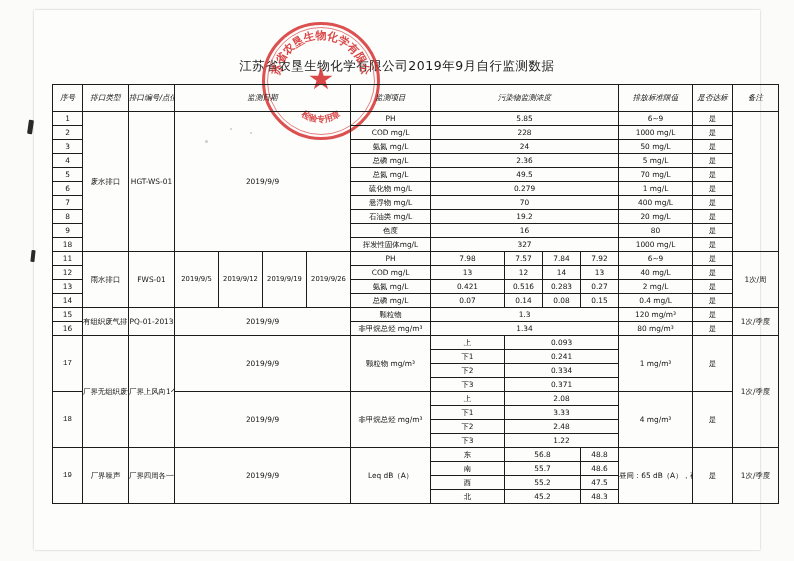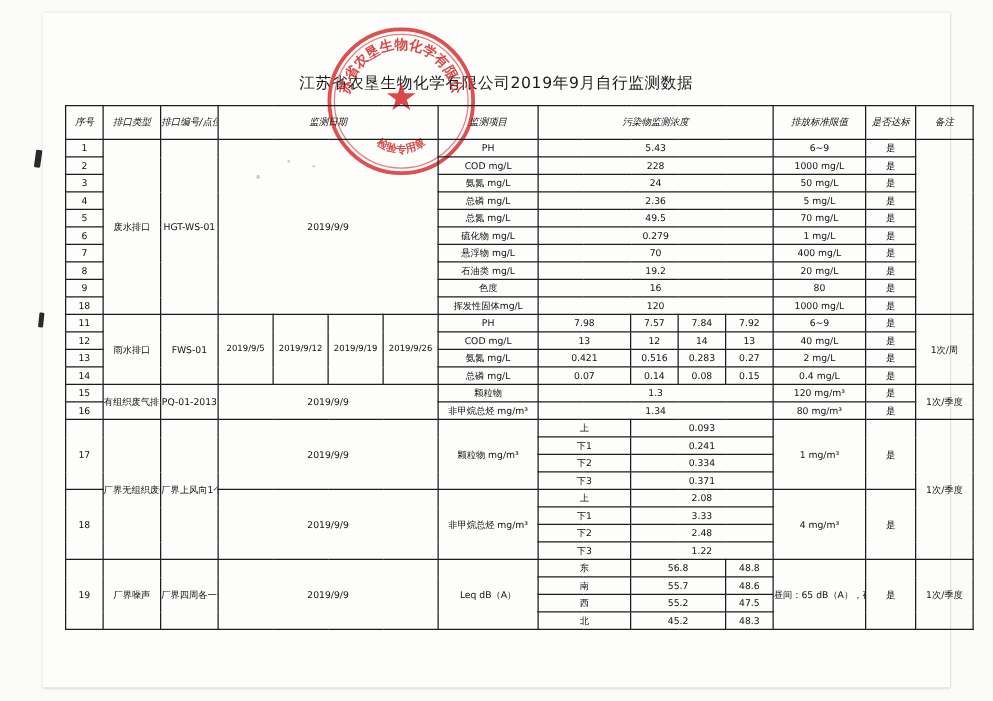--- a/index.html
+++ b/index.html
@@ -59,21 +59,21 @@
     font-weight:normal;
     color:#111;
     overflow:hidden;
     white-space:nowrap;
   }
   table.main thead td{
     height:26px;
     font-size:7.6px;
     font-style:italic;
   }
-  .tall{height:14px;}
+  .tall{height:14px;font-family:Liberation Mono, monospace;}
   .small{font-size:6.8px;margin-left:26px;}
   .wrapcell{white-space:normal;line-height:1.25;padding:0 2px;}
 
   
   .stamp{
     position:absolute;
     left:262px;top:22px;
     width:118px;height:118px;
     pointer-events:none;
   }
@@ -173,21 +173,21 @@
       </tr>
     </thead>
     <tbody>
 
       <tr>
         <td>1</td>
         <td rowspan="10" class="wrapcell">废水排口</td>
         <td rowspan="10" class="wrapcell">HGT-WS-01</td>
         <td rowspan="10" colspan="4">2019/9/9</td>
         <td>PH</td>
-        <td colspan="5">5.43</td>
+        <td colspan="5">5.85</td>
         <td>6~9</td>
         <td>是</td>
         <td rowspan="10"></td>
       </tr>
       <tr>
         <td>2</td>
         <td>COD  mg/L</td>
         <td colspan="5">228</td>
         <td>1000 mg/L</td>
         <td>是</td>
@@ -237,21 +237,21 @@
       <tr>
         <td>9</td>
         <td>色度</td>
         <td colspan="5">16</td>
         <td>80</td>
         <td>是</td>
       </tr>
       <tr>
         <td>18</td>
         <td>挥发性固体mg/L</td>
-        <td colspan="5">120</td>
+        <td colspan="5">327</td>
         <td>1000 mg/L</td>
         <td>是</td>
       </tr>
 
       <tr>
         <td>11</td>
         <td rowspan="4" class="wrapcell">雨水排口</td>
         <td rowspan="4" class="wrapcell">FWS-01</td>
         <td rowspan="4" class="small">2019/9/5</td>
         <td rowspan="4" class="small">2019/9/12</td>

